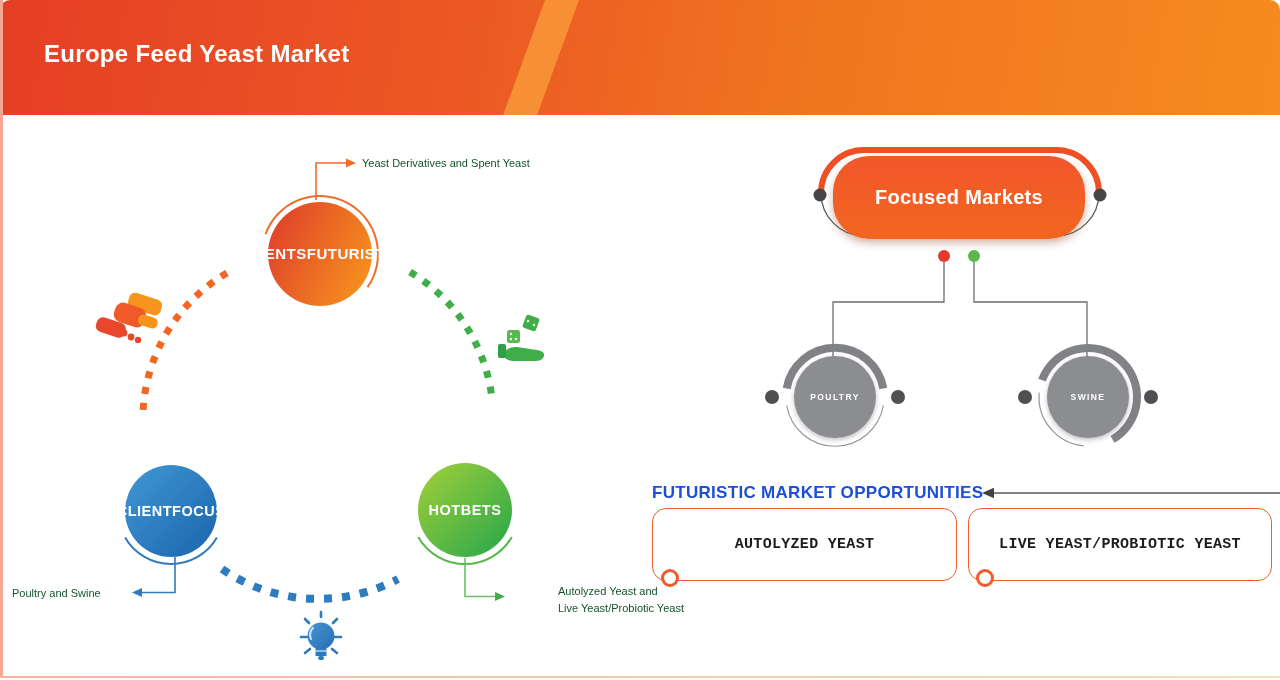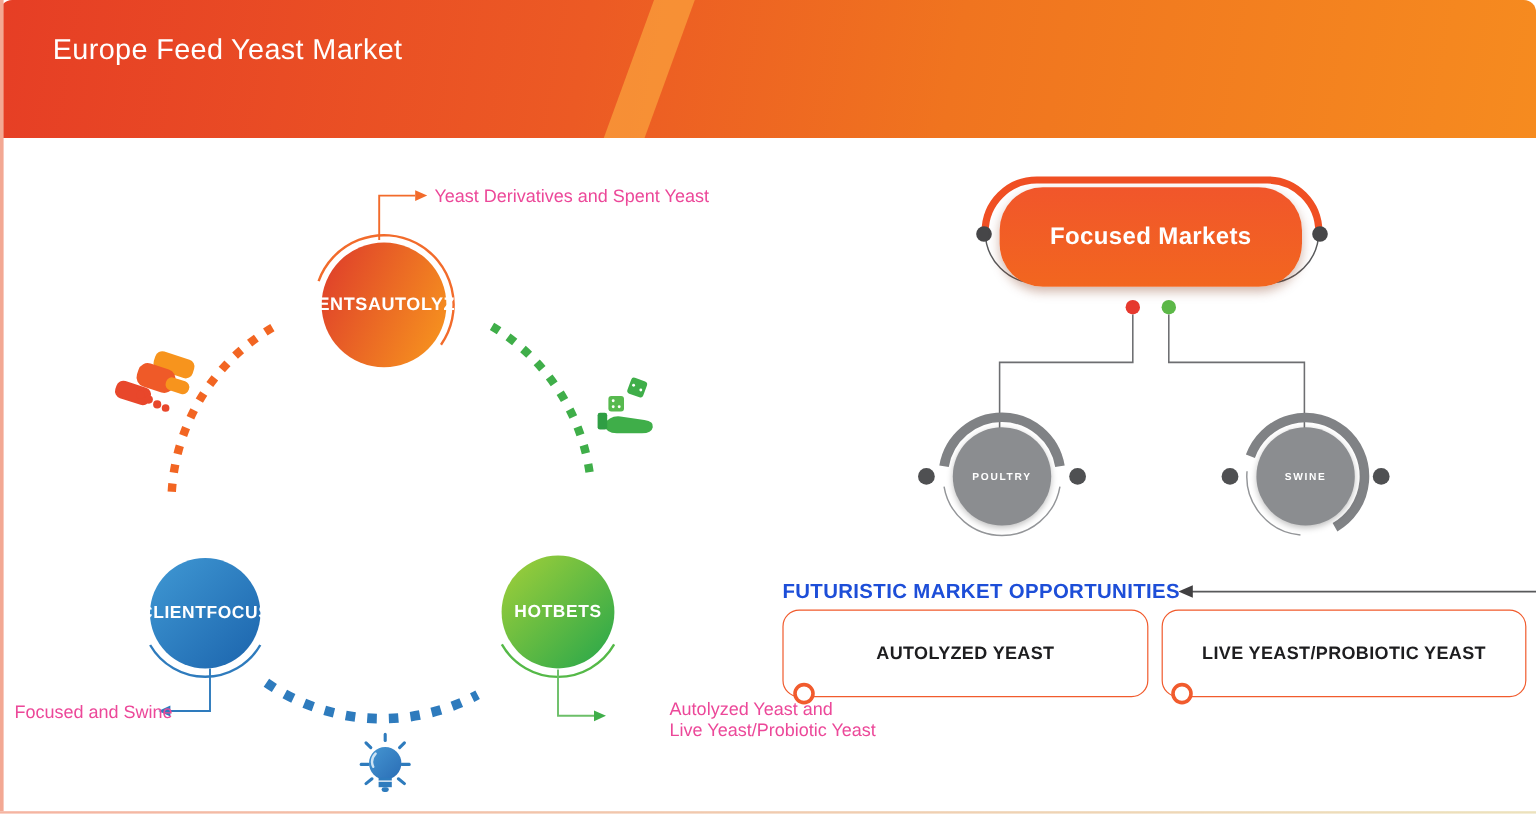--- a/index.html
+++ b/index.html
@@ -5,41 +5,41 @@
   html,body{margin:0;padding:0;background:#ffffff;}
   #page{position:relative;width:1280px;height:680px;overflow:hidden;background:#ffffff;
         font-family:"Liberation Sans", sans-serif;}
 
   
   #banner{position:absolute;left:0;top:0;width:1280px;height:115px;
           background:linear-gradient(100deg,#e63e25 0%,#ec5a24 38%,#f0741f 62%,#f68b1f 100%);
           border-radius:10px 10px 0 0;overflow:hidden;z-index:1;}
   #banner-stripe{position:absolute;left:545px;top:0;width:34px;height:115px;
           background:rgba(250,160,60,.75);transform:skewX(-20deg);transform-origin:top left;}
-  #banner-title{position:absolute;left:44px;top:28px;color:#ffffff;font-size:24px;
-          font-weight:normal;letter-spacing:.3px;}
+  #banner-title{position:absolute;left:44px;top:40px;color:#ffffff;font-size:24px;
+          font-weight:bold;letter-spacing:.3px;}
   #banner-sub{position:absolute;left:580px;top:28px;color:#ffffff;font-size:19px;
           line-height:26px;font-weight:400;}
 
   
   #art{position:absolute;left:0;top:0;z-index:2;}
 
   
   .node{position:absolute;border-radius:50%;display:flex;
         align-items:center;justify-content:center;color:#fff;font-weight:600;
         letter-spacing:.5px;text-align:center;z-index:3;font-size:15px;line-height:20px;}
   #node-cp{left:268px;top:202px;width:104px;height:104px;
         background:linear-gradient(115deg,#e0432a 10%,#f7951e 95%);}
   #node-cf{left:125px;top:465px;width:92px;height:92px;font-size:14.5px;
         background:linear-gradient(135deg,#3e96d2 5%,#1d66ae 95%);}
   #node-hb{left:418px;top:463px;width:94px;height:94px;font-size:14.5px;
         background:linear-gradient(135deg,#9dce3a 5%,#2ba84a 95%);}
 
   
-  .ann{position:absolute;color:#ec4899;font-size:15px;line-height:17px;z-index:3;}
+  .ann{position:absolute;color:#14532d;font-size:11px;line-height:17px;z-index:3;}
   #ann-cp{left:362px;top:155px;}
   #ann-cf{left:12px;top:585px;}
   #ann-hb{left:510px;top:583px;margin-left:48px;}
 
   
   #fm-pill{position:absolute;left:833px;top:156px;width:252px;height:83px;border-radius:36px;
         background:linear-gradient(180deg,#f1562b,#f2661f);z-index:3;
         box-shadow:0 4px 9px rgba(120,40,10,.35);
         display:flex;align-items:center;justify-content:center;color:#fff;
         font-size:20px;font-weight:bold;letter-spacing:.3px;}
@@ -49,21 +49,21 @@
         box-shadow:0 2px 5px rgba(0,0,0,.25);}
   #badge-poultry{left:794px;}
   #badge-swine{left:1047px;}
 
   
   #opp-heading{position:absolute;left:652px;top:483px;font-size:17px;font-weight:600;
         color:#1d4ed8;letter-spacing:.3px;z-index:3;}
   .opp-box{position:absolute;top:508px;height:71px;border:1.6px solid #f15b2d;
         border-radius:14px;background:#ffffff;z-index:3;display:flex;align-items:center;
         justify-content:center;font-weight:bold;font-size:15px;color:#1d1d1f;
-        letter-spacing:.3px;}
+        letter-spacing:.3px;font-family:Liberation Mono, monospace;}
   #opp-box-1{left:652px;width:303px;}
   #opp-box-2{left:968px;width:302px;}
   .corner-ring{position:absolute;top:569px;width:12px;height:12px;border-radius:50%;
         border:3.5px solid #f15b2d;background:#ffffff;z-index:4;}
   #ring-1{left:661px;}
   #ring-2{left:976px;}
 
   
   #frame-left{position:absolute;left:0;top:0;width:3px;height:676px;
         background:#f3a893;z-index:5;}
@@ -173,33 +173,33 @@
     </g>
 
     <g>
       <line x1="1280" y1="493" x2="992" y2="493" stroke="#58595b" stroke-width="1.5"></line>
       <polygon points="982,493 994,487.8 994,498.2" fill="#414042"></polygon>
     </g>
   </svg>
 
   <div class="node" id="node-cp">
     <span>CLIENTS</span>
-    <span>AUTOLYZED</span>
+    <span>FUTURISTIC</span>
   </div>
   <div class="node" id="node-cf">
     <span>CLIENT</span>
     <span>FOCUS</span>
   </div>
   <div class="node" id="node-hb">
     <span>HOT</span>
     <span>BETS</span>
   </div>
 
   <div class="ann" id="ann-cp">Yeast Derivatives and Spent Yeast</div>
-  <div class="ann" id="ann-cf">Focused and Swine</div>
+  <div class="ann" id="ann-cf">Poultry and Swine</div>
   <div class="ann" id="ann-hb">
     <div>Autolyzed Yeast and</div>
     <div>Live Yeast/Probiotic Yeast</div>
   </div>
 
   <div id="fm-pill">
     <span>Focused Markets</span>
   </div>
   <div class="badge" id="badge-poultry">
     <span>POULTRY</span>

